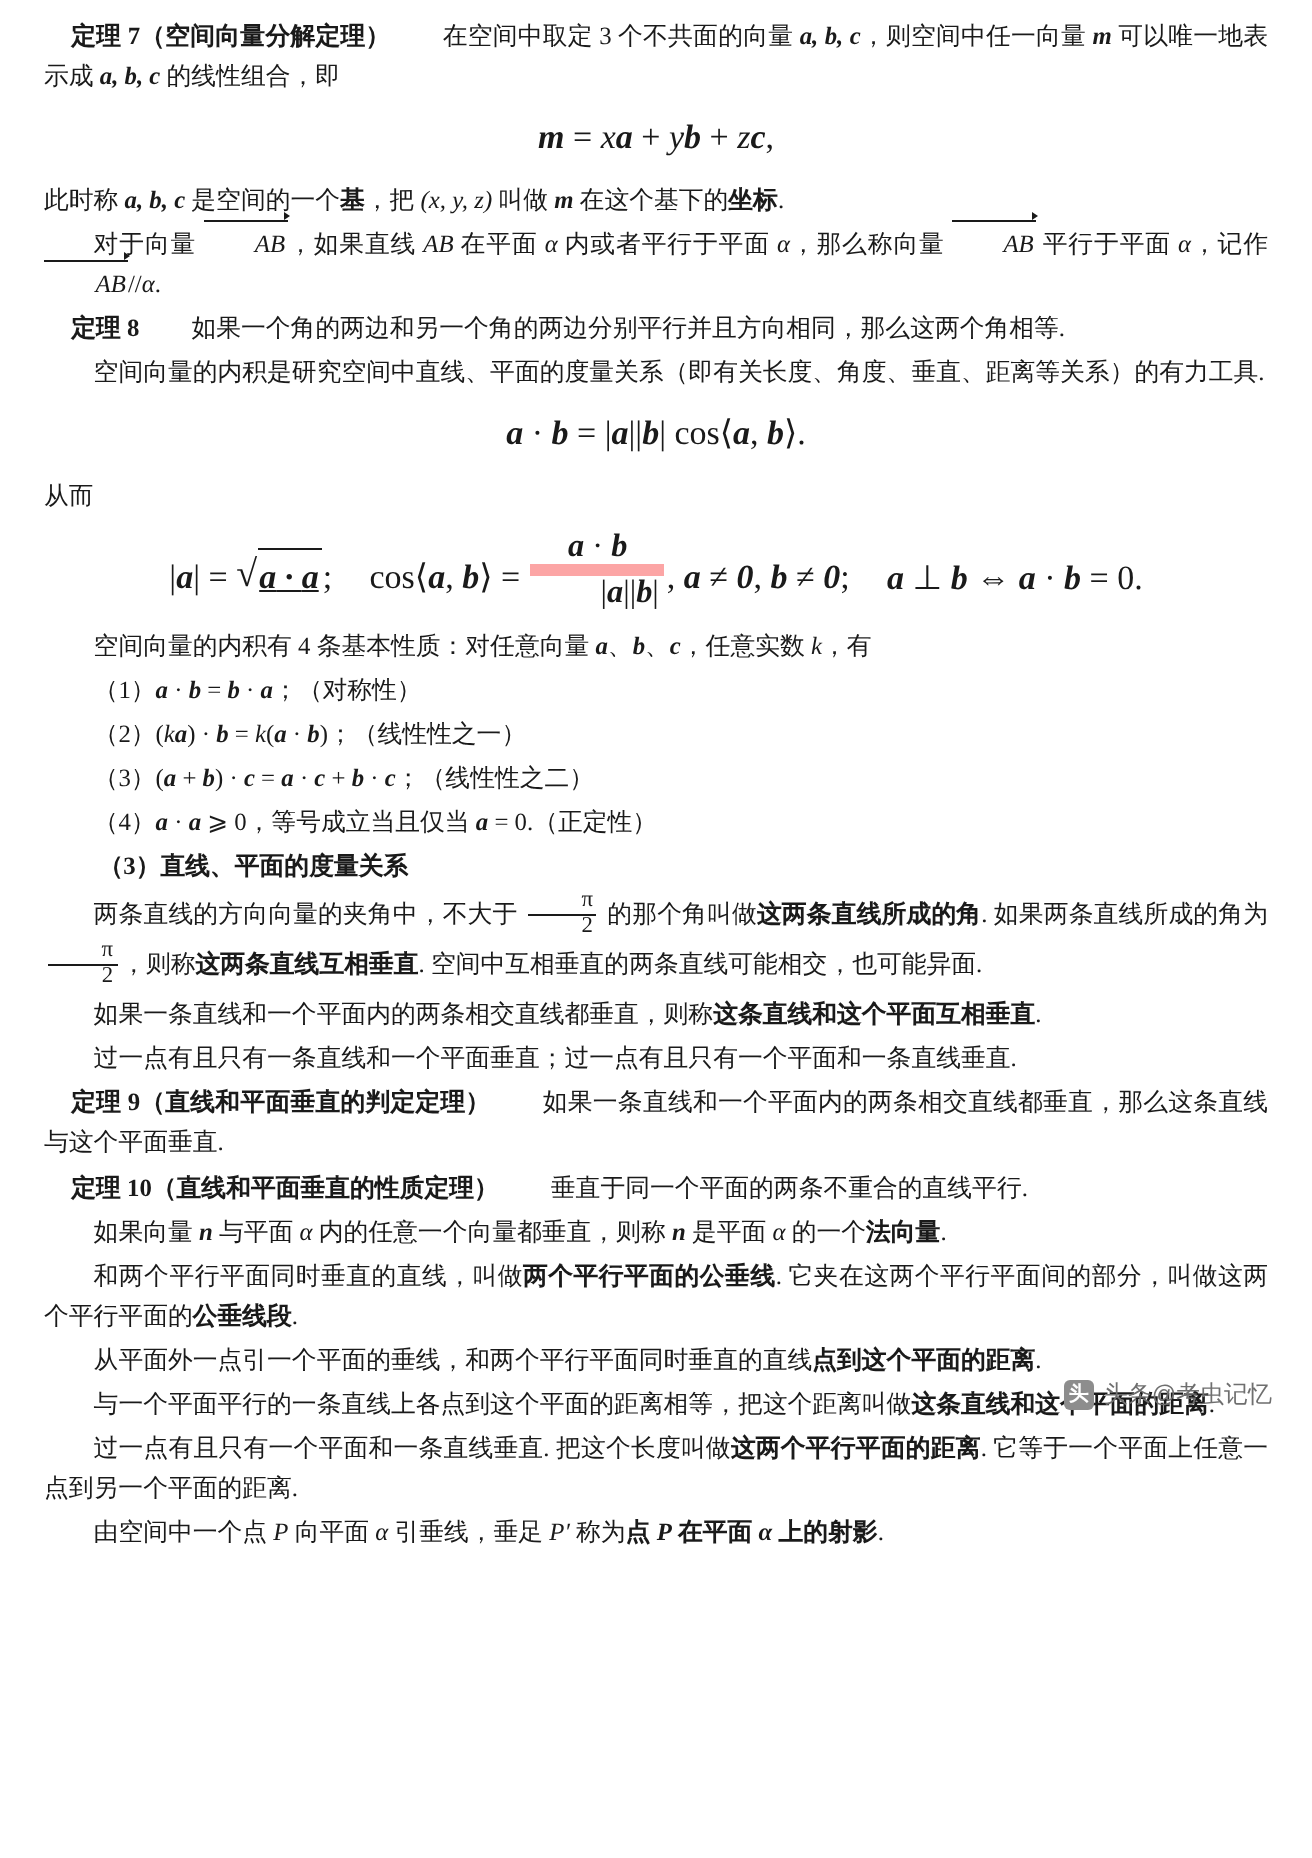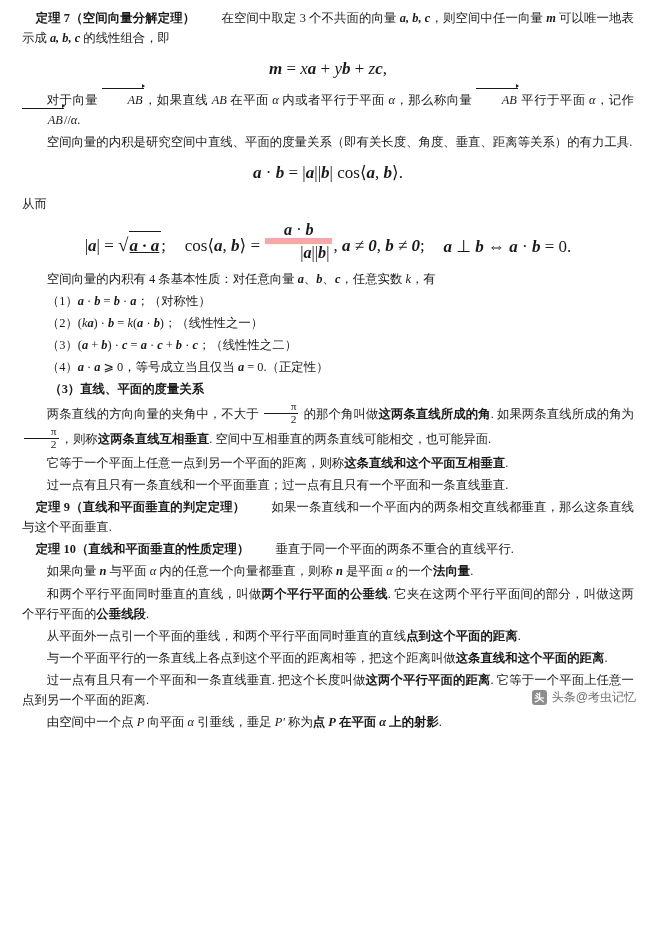--- a/index.html
+++ b/index.html
@@ -185,25 +185,31 @@
 <div id="page">
 
   <p class="para indent1">
     <span class="thm">定理 7（空间向量分解定理）</span><span class="gap"></span><span>在空间中取定 3 个不共面的向量 </span><span class="bi">a, b, c</span><span>，则空间中任一向量 </span><span class="bi">m</span><span> 可以唯一地表示成 </span><span class="bi">a, b, c</span><span> 的线性组合，即</span>
   </p>
 
   <p class="para center formula">
     <span class="bi">m</span> = <span class="it">x</span><span class="bi">a</span> + <span class="it">y</span><span class="bi">b</span> + <span class="it">z</span><span class="bi">c</span>,
   </p>
 
+  <p class="para noindent">
+    <span>此时称 </span><span class="bi">a, b, c</span><span> 是空间的一个</span><span class="kw">基</span><span>，把 </span><span class="it">(x, y, z)</span><span> 叫做 </span><span class="bi">m</span><span> 在这个基下的</span><span class="kw">坐标</span><span>.</span>
+  </p>
 
   <p class="para indent">
     <span>对于向量 </span><span class="vec">AB</span><span>，如果直线 </span><span class="it">AB</span><span> 在平面 </span><span class="it">α</span><span> 内或者平行于平面 </span><span class="it">α</span><span>，那么称向量 </span><span class="vec">AB</span><span> 平行于平面 </span><span class="it">α</span><span>，记作 </span><span class="vec">AB</span><span>//</span><span class="it">α</span><span>.</span>
   </p>
 
+  <p class="para indent1">
+    <span class="thm">定理 8</span><span class="gap"></span><span>如果一个角的两边和另一个角的两边分别平行并且方向相同，那么这两个角相等.</span>
+  </p>
 
   <p class="para indent">空间向量的内积是研究空间中直线、平面的度量关系（即有关长度、角度、垂直、距离等关系）的有力工具.</p>
 
   <p class="para center formula">
     <span class="bi">a</span> · <span class="bi">b</span> = |<span class="bi">a</span>||<span class="bi">b</span>| cos⟨<span class="bi">a</span>, <span class="bi">b</span>⟩.
   </p>
 
   <p class="para noindent">从而</p>
 
   <p class="para center formula">
@@ -229,21 +235,21 @@
 
   <p class="para indent1">
     <span class="gap-s"></span><span class="thm">（3）直线、平面的度量关系</span>
   </p>
 
   <p class="para indent">
     <span>两条直线的方向向量的夹角中，不大于 </span><span class="frac"><span class="num">π</span><span class="den">2</span></span><span> 的那个角叫做</span><span class="kw">这两条直线所成的角</span><span>. 如果两条直线所成的角为 </span><span class="frac"><span class="num">π</span><span class="den">2</span></span><span>，则称</span><span class="kw">这两条直线互相垂直</span><span>. 空间中互相垂直的两条直线可能相交，也可能异面.</span>
   </p>
 
   <p class="para indent">
-    <span>它等于一个平面上任意一点到另一个平面的距离，则称</span><span class="kw">这条直线和这个平面互相垂直</span><span>.</span>
+    <span>如果一条直线和一个平面内的两条相交直线都垂直，则称</span><span class="kw">这条直线和这个平面互相垂直</span><span>.</span>
   </p>
 
   <p class="para indent">过一点有且只有一条直线和一个平面垂直；过一点有且只有一个平面和一条直线垂直.</p>
 
   <p class="para indent1">
     <span class="thm">定理 9（直线和平面垂直的判定定理）</span><span class="gap"></span><span>如果一条直线和一个平面内的两条相交直线都垂直，那么这条直线与这个平面垂直.</span>
   </p>
 
   <p class="para indent1">
     <span class="thm">定理 10（直线和平面垂直的性质定理）</span><span class="gap"></span><span>垂直于同一个平面的两条不重合的直线平行.</span>

